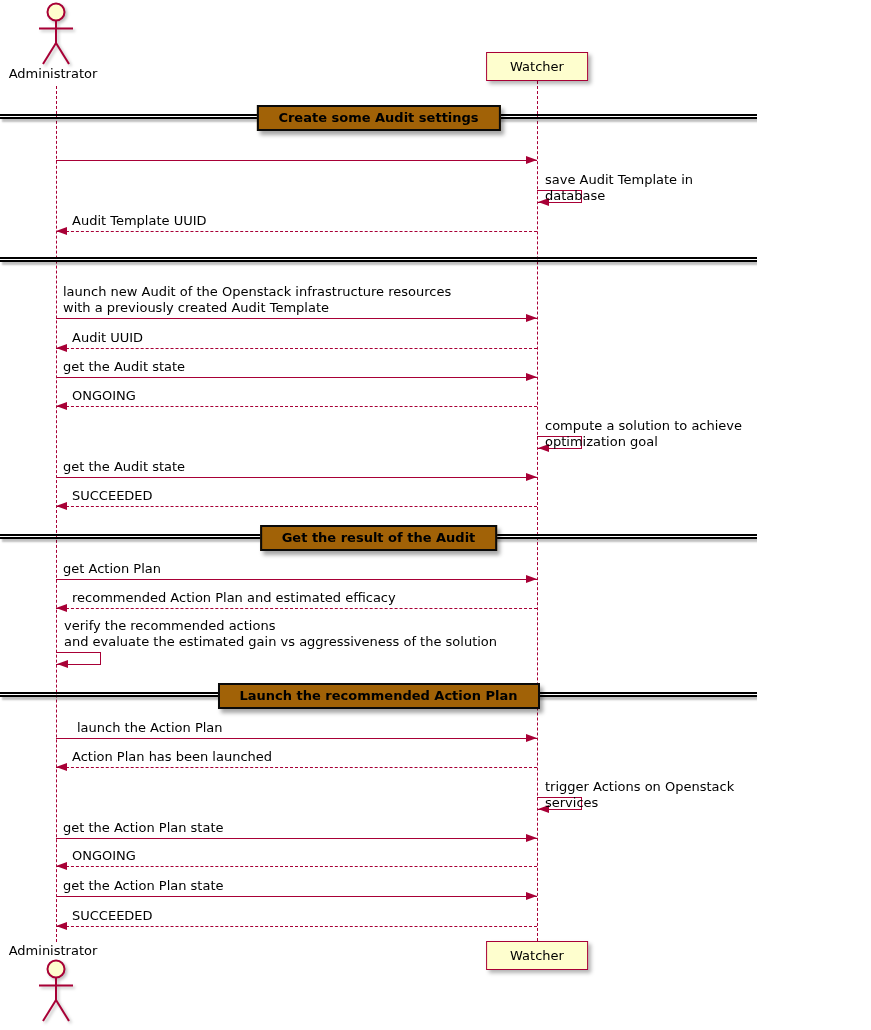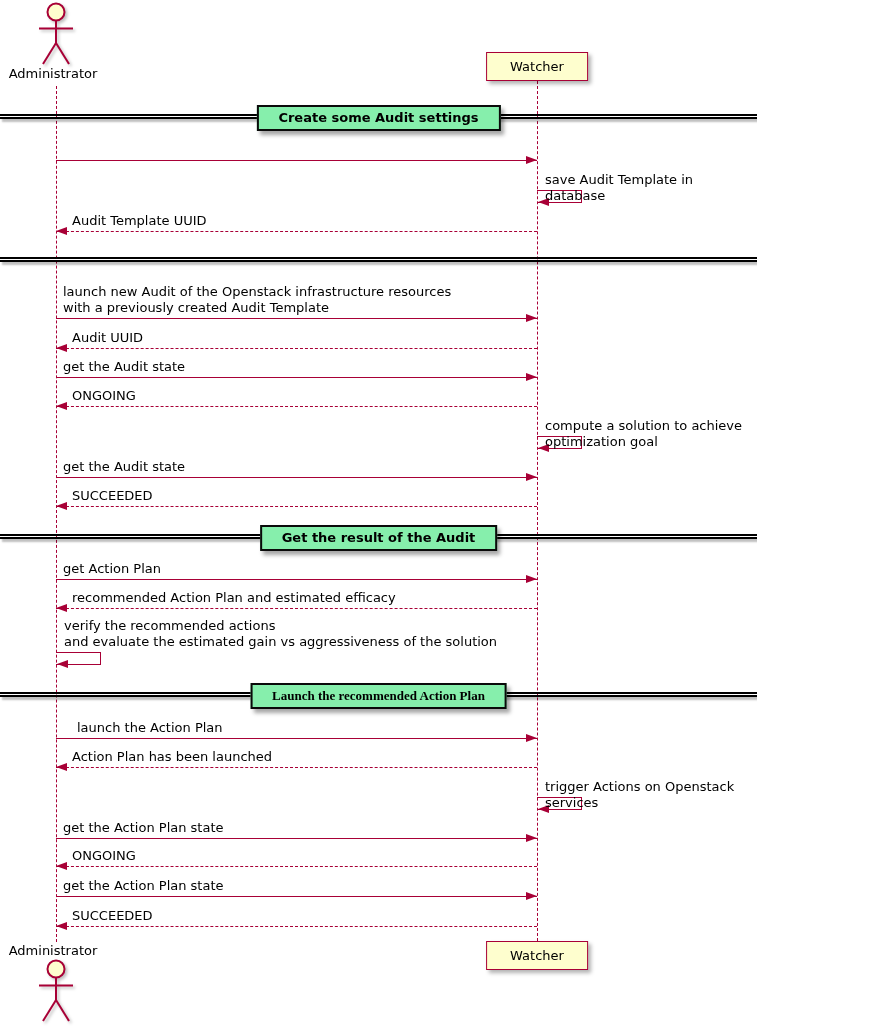--- a/index.html
+++ b/index.html
@@ -23,21 +23,21 @@
     line-height:16px;white-space:nowrap;z-index:3;
   }
   .actor-figure{position:absolute;z-index:3;filter:drop-shadow(2.5px 2.5px 1.5px rgba(0,0,0,0.25));}
   .divider-lines{
     position:absolute;left:0;width:100%;height:1px;
     border-top:2px solid #000;border-bottom:2px solid #000;
     box-shadow:2px 3px 2px rgba(0,0,0,0.25);z-index:1;
   }
   .divider-box{
     position:absolute;left:50%;transform:translateX(-50%);
-    background:#86efac;border:2px solid #0a0a0a;
+    background:#a16207;border:2px solid #0a0a0a;
     padding:3px 20px;font-weight:bold;line-height:16px;white-space:nowrap;
     box-shadow:3px 4px 4px rgba(0,0,0,0.35);z-index:2;
   }
   .msg-line{position:absolute;height:0;border-top:1px solid #A80036;z-index:1;}
   .msg-line.dotted{border-top-style:dashed;}
   .msg-label{position:absolute;line-height:16px;white-space:pre-line;z-index:2;}
   .arr-right{position:absolute;width:0;height:0;
     border-top:4px solid transparent;border-bottom:4px solid transparent;
     border-left:11px solid #A80036;z-index:2;}
   .arr-left{position:absolute;width:0;height:0;
@@ -110,21 +110,21 @@
     <div class="arr-right" style="left: 526px; top: 575px;"></div>
     <div class="msg-label" style="left: 63px; top: 561px;">get Action Plan</div>
     <div class="msg-line dotted" style="left: 56px; top: 608px; width: 481px;"></div>
     <div class="arr-left" style="left: 56px; top: 604px;"></div>
     <div class="msg-label" style="left: 72px; top: 590px;">recommended Action Plan and estimated efficacy</div>
     <div class="self-loop" style="left: 56px; top: 652px; width: 44px; height: 11px;"></div>
     <div class="arr-left" style="left: 57px; top: 660px;"></div>
     <div class="msg-label" style="left: 64px; top: 618px;">verify the recommended actions
 and evaluate the estimated gain vs aggressiveness of the solution</div>
     <div class="divider-lines" style="top: 692px;"></div>
-    <div class="divider-box" style="top: 683px; font-family: Liberation Serif, serif;">Launch the recommended Action Plan</div>
+    <div class="divider-box" style="top: 683px;">Launch the recommended Action Plan</div>
     <div class="msg-line" style="left: 56px; top: 738px; width: 481px;"></div>
     <div class="arr-right" style="left: 526px; top: 734px;"></div>
     <div class="msg-label" style="left: 77px; top: 720px;">launch the Action Plan</div>
     <div class="msg-line dotted" style="left: 56px; top: 767px; width: 481px;"></div>
     <div class="arr-left" style="left: 56px; top: 763px;"></div>
     <div class="msg-label" style="left: 72px; top: 749px;">Action Plan has been launched</div>
     <div class="self-loop" style="left: 537px; top: 797px; width: 44px; height: 11px;"></div>
     <div class="arr-left" style="left: 538px; top: 805px;"></div>
     <div class="msg-label" style="left: 545px; top: 779px;">trigger Actions on Openstack services</div>
     <div class="msg-line" style="left: 56px; top: 838px; width: 481px;"></div>

